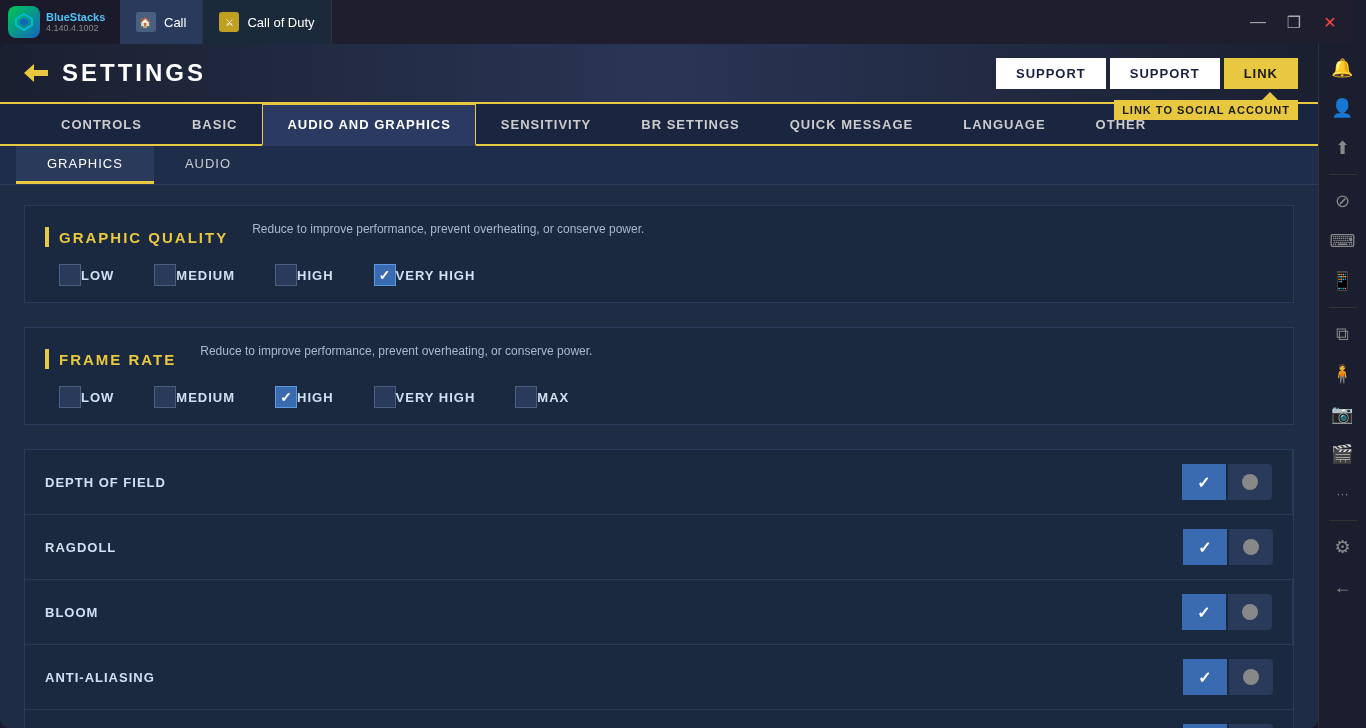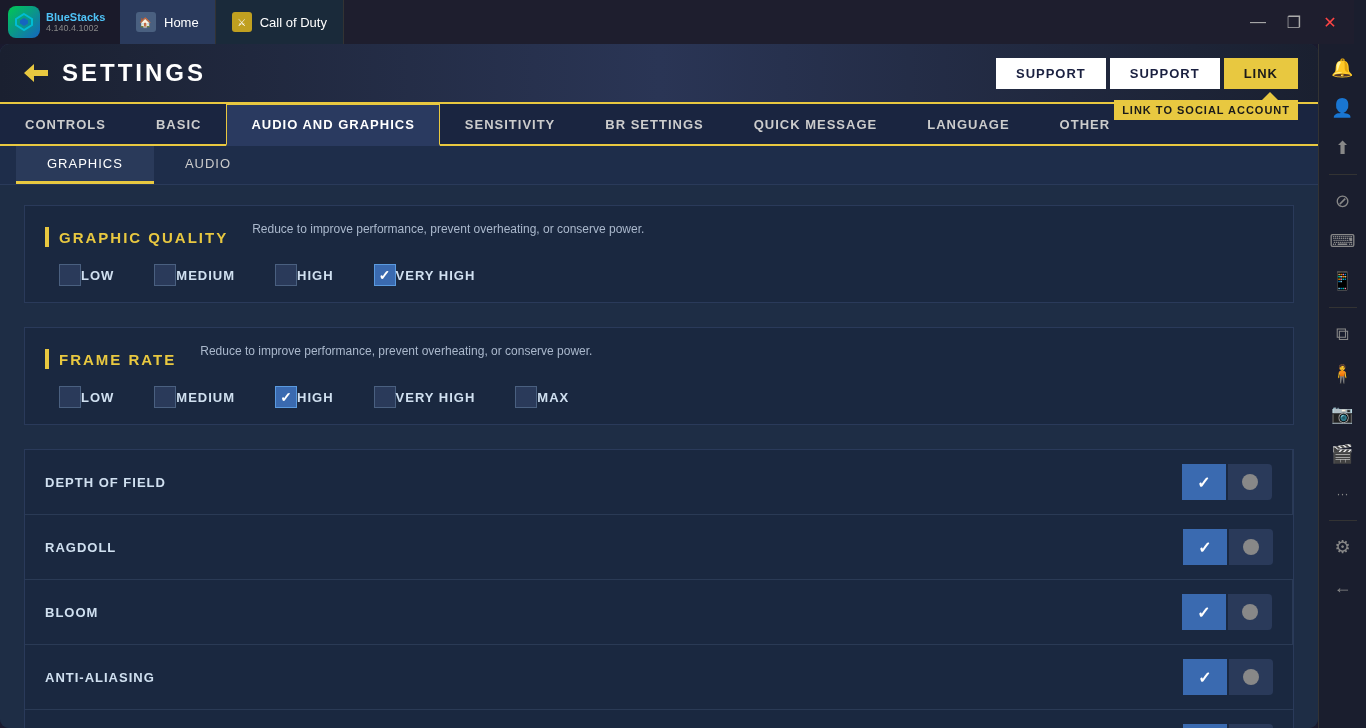--- a/index.html
+++ b/index.html
@@ -214,20 +214,21 @@
       border-left: 8px solid transparent;
       border-right: 8px solid transparent;
       border-bottom: 8px solid #e8c840;
     }
 
     
     .nav-tabs {
       display: flex;
       background: #1a2540;
       border-bottom: 2px solid #e8c840;
+      padding-left: 36px;
     }
     .nav-tab {
       padding: 12px 24px;
       color: #ccc;
       font-size: 13px;
       font-weight: 700;
       letter-spacing: 1px;
       cursor: pointer;
       border: 1px solid transparent;
       border-bottom: none;
@@ -409,21 +410,21 @@
           <polygon points="10,6 14,8.5 14,11.5 10,14 6,11.5 6,8.5" fill="#1565c0"></polygon>
         </svg>
       </div>
       <div>
         <div class="bs-text">BlueStacks</div>
         <div class="bs-version">4.140.4.1002</div>
       </div>
     </div>
     <div class="tab-home">
       <div class="tab-icon">🏠</div>
-      <span>Home</span>
+      <span>Call</span>
     </div>
     <div class="tab-cod">
       <div class="tab-icon" style="background:#c0a020;">⚔</div>
       <span>Call of Duty</span>
     </div>
   </div>
   <div class="title-bar-right">
     <div class="tb-btn">—</div>
     <div class="tb-btn">❐</div>
     <div class="tb-btn" style="color:#ff4444;">✕</div>

